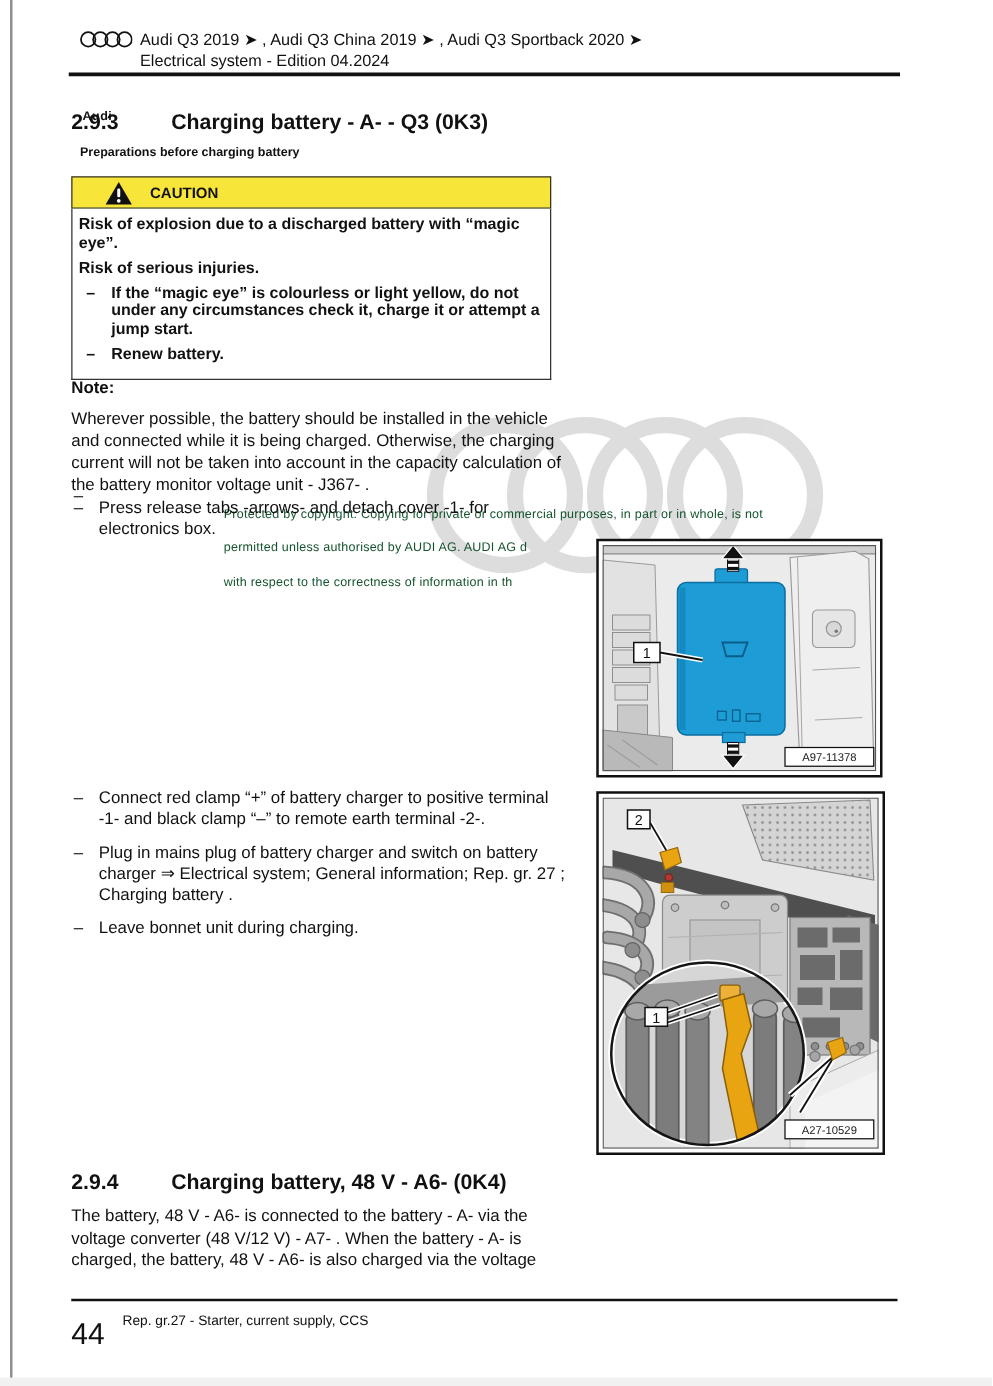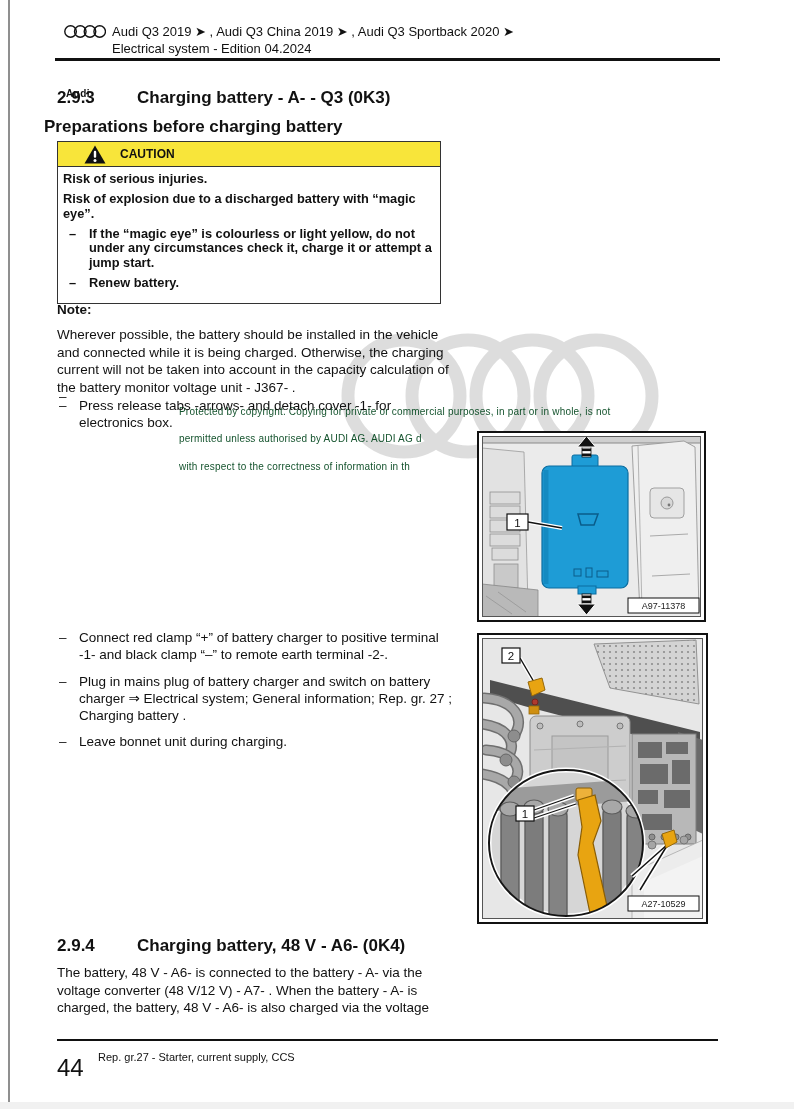--- a/index.html
+++ b/index.html
@@ -20,21 +20,21 @@
   .brand       { position:absolute; left:66px; top:40px; font-size:10px; font-weight:bold; letter-spacing:.4px;margin-top:48px; }
   .hdr-line1   { position:absolute; left:112px; top:24px; font-size:13px; }
   .hdr-line2   { position:absolute; left:112px; top:41px; font-size:13px; }
   .hdr-rule    { position:absolute; left:55px; top:58px; width:665px; height:3px; background:#111; }
 
   
   .h2 { position:absolute; left:57px; font-size:17px; font-weight:bold; display:flex; }
   .h2 .num { width:80px; flex:none; }
   .h2-1 { top:88px; }
   .h2-2 { top:936px; }
-  .subhead { position:absolute; left:44px; top:117px; font-size:17px; font-weight:bold; }
+  .subhead { position:absolute; left:64px; top:117px; font-size:10px; font-weight:bold; }
 
   
   .caution { position:absolute; left:57px; top:141px; width:384px; z-index:1; }
   .caution-head {
     display:flex; align-items:center; gap:14px;
     background:#f8e53a; border:1px solid #333;
     height:26px; padding:0 26px;
     font-size:12px; font-weight:bold;
   }
   .caution-body {
@@ -102,22 +102,22 @@
   <div class="caution">
     <div class="caution-head">
       <svg width="22" height="19" viewBox="0 0 22 19">
         <polygon points="11,0.5 21.5,18.5 0.5,18.5" fill="#111"></polygon>
         <rect x="9.8" y="5.8" width="2.4" height="7" rx="1.1" fill="#fff"></rect>
         <circle cx="11" cy="15.6" r="1.5" fill="#fff"></circle>
       </svg>
       <span>CAUTION</span>
     </div>
     <div class="caution-body">
+      <p>Risk of explosion due to a discharged battery with “magic eye”.</p>
       <p>Risk of serious injuries.</p>
-      <p>Risk of explosion due to a discharged battery with “magic eye”.</p>
       <div class="c-bullet">
         <span class="dash">–</span>
         <span>If the “magic eye” is colourless or light yellow, do not under any circumstances check it, charge it or attempt a jump start.</span>
       </div>
       <div class="c-bullet">
         <span class="dash">–</span>
         <span>Renew battery.</span>
       </div>
     </div>
   </div>

